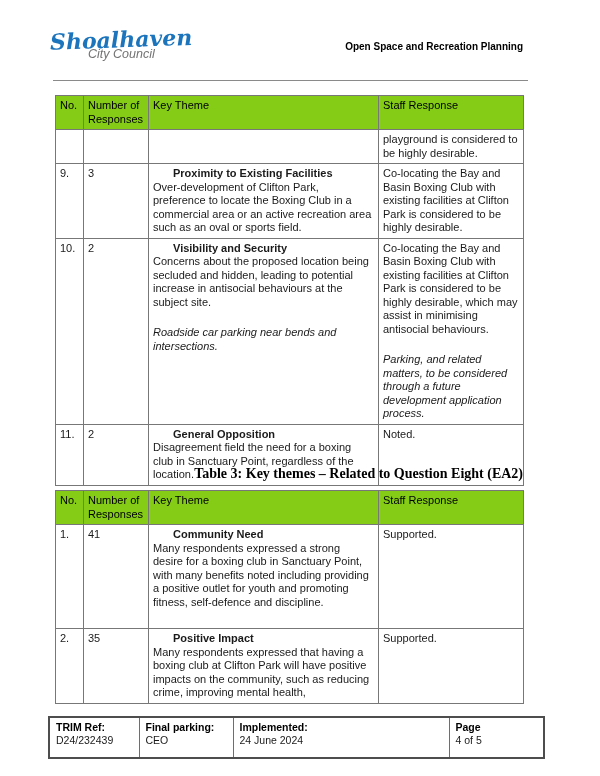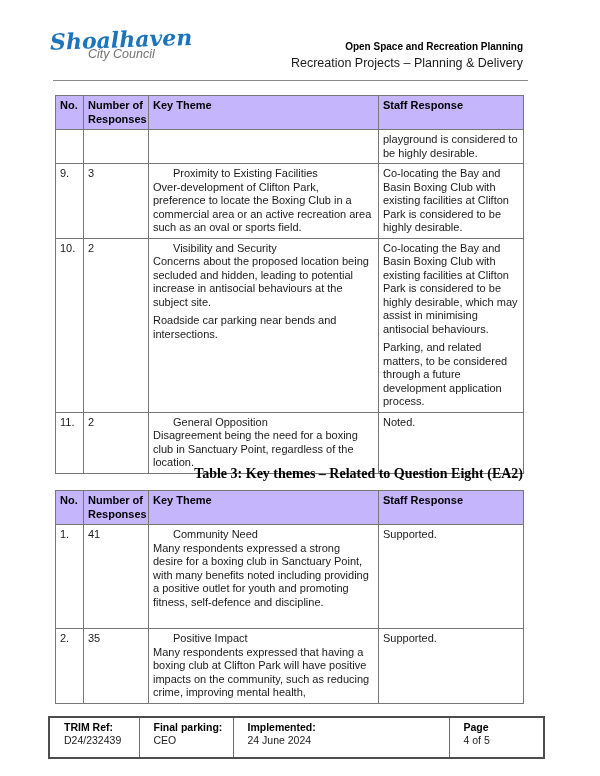--- a/index.html
+++ b/index.html
@@ -51,69 +51,68 @@
   table.themes col.c-theme{ width:230px; }
   table.themes col.c-staff{ width:145px; }
   table.themes th, table.themes td {
     border:1px solid #777777;
     vertical-align:top;
     padding:3px 5px 3px 4px;
     text-align:left;
   }
   table.themes { border:1.5px solid #5a5a5a; }
   table.themes th {
-    background:#c4b5fd;
-    font-weight:bold;
+    background:#84cc16;
+    font-weight:normal;
     color:#000;
     height:27px;
   }
-  .cell-title { font-weight:normal;padding-left:20px; }
-  .para + .para { margin-top:5px; }
+  .cell-title { font-weight:bold;padding-left:20px; }
+  .para + .para { margin-top:17px;font-style:italic; }
 
   
   .table-caption {
     position:absolute; top:466px; left:55px; width:468px;
     text-align:right;
     font-size:14px; font-weight:bold; color:#000;font-family:Liberation Serif, serif;
   }
 
   
   table.footer {
     position:absolute; top:716px; left:48px;
     width:495px;
     border-collapse:collapse;
     table-layout:fixed;
     font-size:10.5px; line-height:13px;
     border:2px solid #4d4d4d;
   }
   table.footer td {
     border:1px solid #6e6e6e;
     vertical-align:top;
-    padding:3px 6px 6px 14px;
+    padding:3px 6px 6px 6px;
     height:30px;
   }
   table.footer col.f1 { width:90px; }
   table.footer col.f2 { width:94px; }
   table.footer col.f3 { width:216px; }
   table.footer col.f4 { width:95px; }
   .f-label { font-weight:bold; color:#000; display:block; }
   .f-value { display:block; }
 </style>
 </head>
 <body>
 
 <div class="page">
 
   <div class="logo">
     <span class="logo-brand">Shoalhaven</span>
     <span class="logo-sub">City Council</span>
   </div>
   <div class="titles">
     <div class="doc-title">Open Space and Recreation Planning</div>
-    <div class="doc-subtitle">Recreation Projects – Planning &amp; Delivery</div>
   </div>
   <div class="header-rule"></div>
 
   <table class="themes" id="table1">
     <colgroup>
         <col class="c-no">
         <col class="c-resp">
         <col class="c-theme">
         <col class="c-staff">
       </colgroup>
@@ -156,21 +155,21 @@
           <td>
             <div class="para">Co-locating the Bay and Basin Boxing Club with existing facilities at Clifton Park is considered to be highly desirable, which may assist in minimising antisocial behaviours.</div>
             <div class="para">Parking, and related matters, to be considered through a future development application process.</div>
           </td>
         </tr>
         <tr style="height: 55px;">
           <td>11.</td>
           <td>2</td>
           <td>
             <div class="cell-title">General Opposition</div>
-            <div class="para">Disagreement being the need for a boxing club in Sanctuary Point, regardless of the location.</div>
+            <div class="para">Disagreement field the need for a boxing club in Sanctuary Point, regardless of the location.</div>
           </td>
           <td>
             <div class="para">Noted.</div>
           </td>
         </tr>
       </tbody>
   </table>
 
   <div class="table-caption">Table 3: Key themes – Related to Question Eight (EA2)</div>
 

